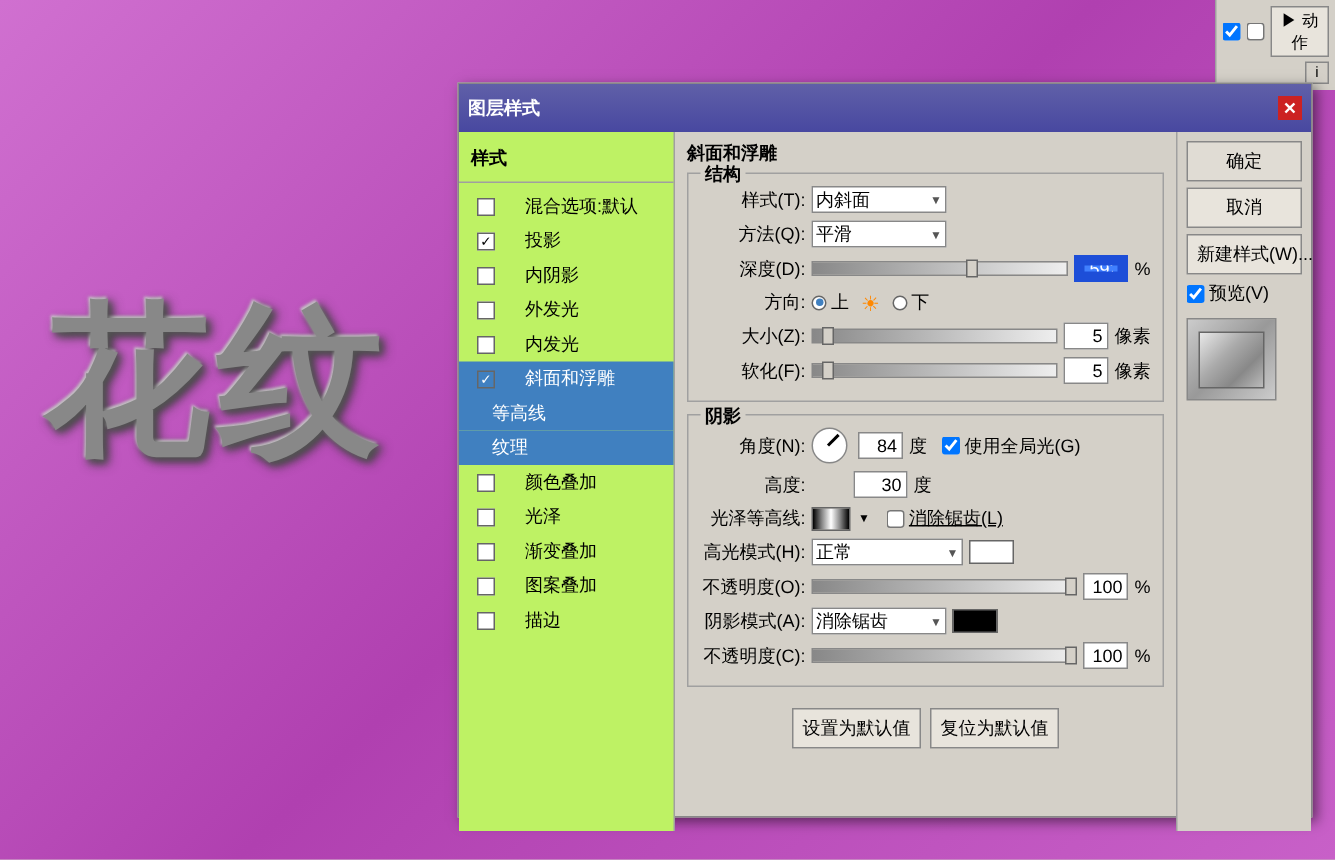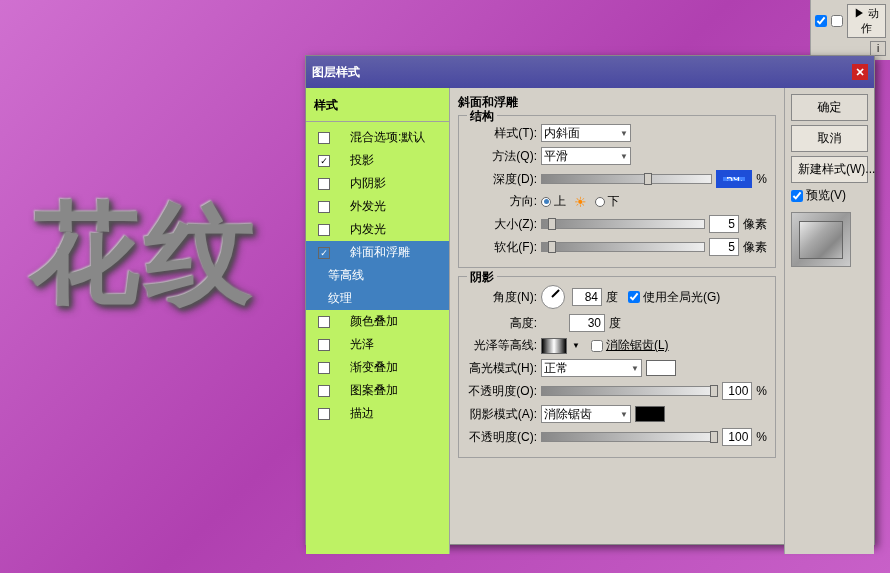--- a/index.html
+++ b/index.html
@@ -641,20 +641,24 @@
         <div class="form-row">
           <span class="form-label">不透明度(C):</span>
           <div class="slider-container">
             <div class="slider-thumb" style="left:96%;"></div>
           </div>
           <input class="input-box-white" type="text" value="100" style="width: 30px;">
           <span class="unit-label">%</span>
         </div>
       </div>
 
+      <div class="bottom-buttons">
+        <button class="btn">设置为默认值</button>
+        <button class="btn">复位为默认值</button>
+      </div>
     </div>
 
     <div class="right-buttons">
       <button class="btn btn-primary">确定</button>
       <button class="btn">取消</button>
       <button class="btn">新建样式(W)...</button>
       <div class="preview-check">
         <input type="checkbox" checked="" style="width: 12px; height: 12px;">
         <span>预览(V)</span>
       </div>

